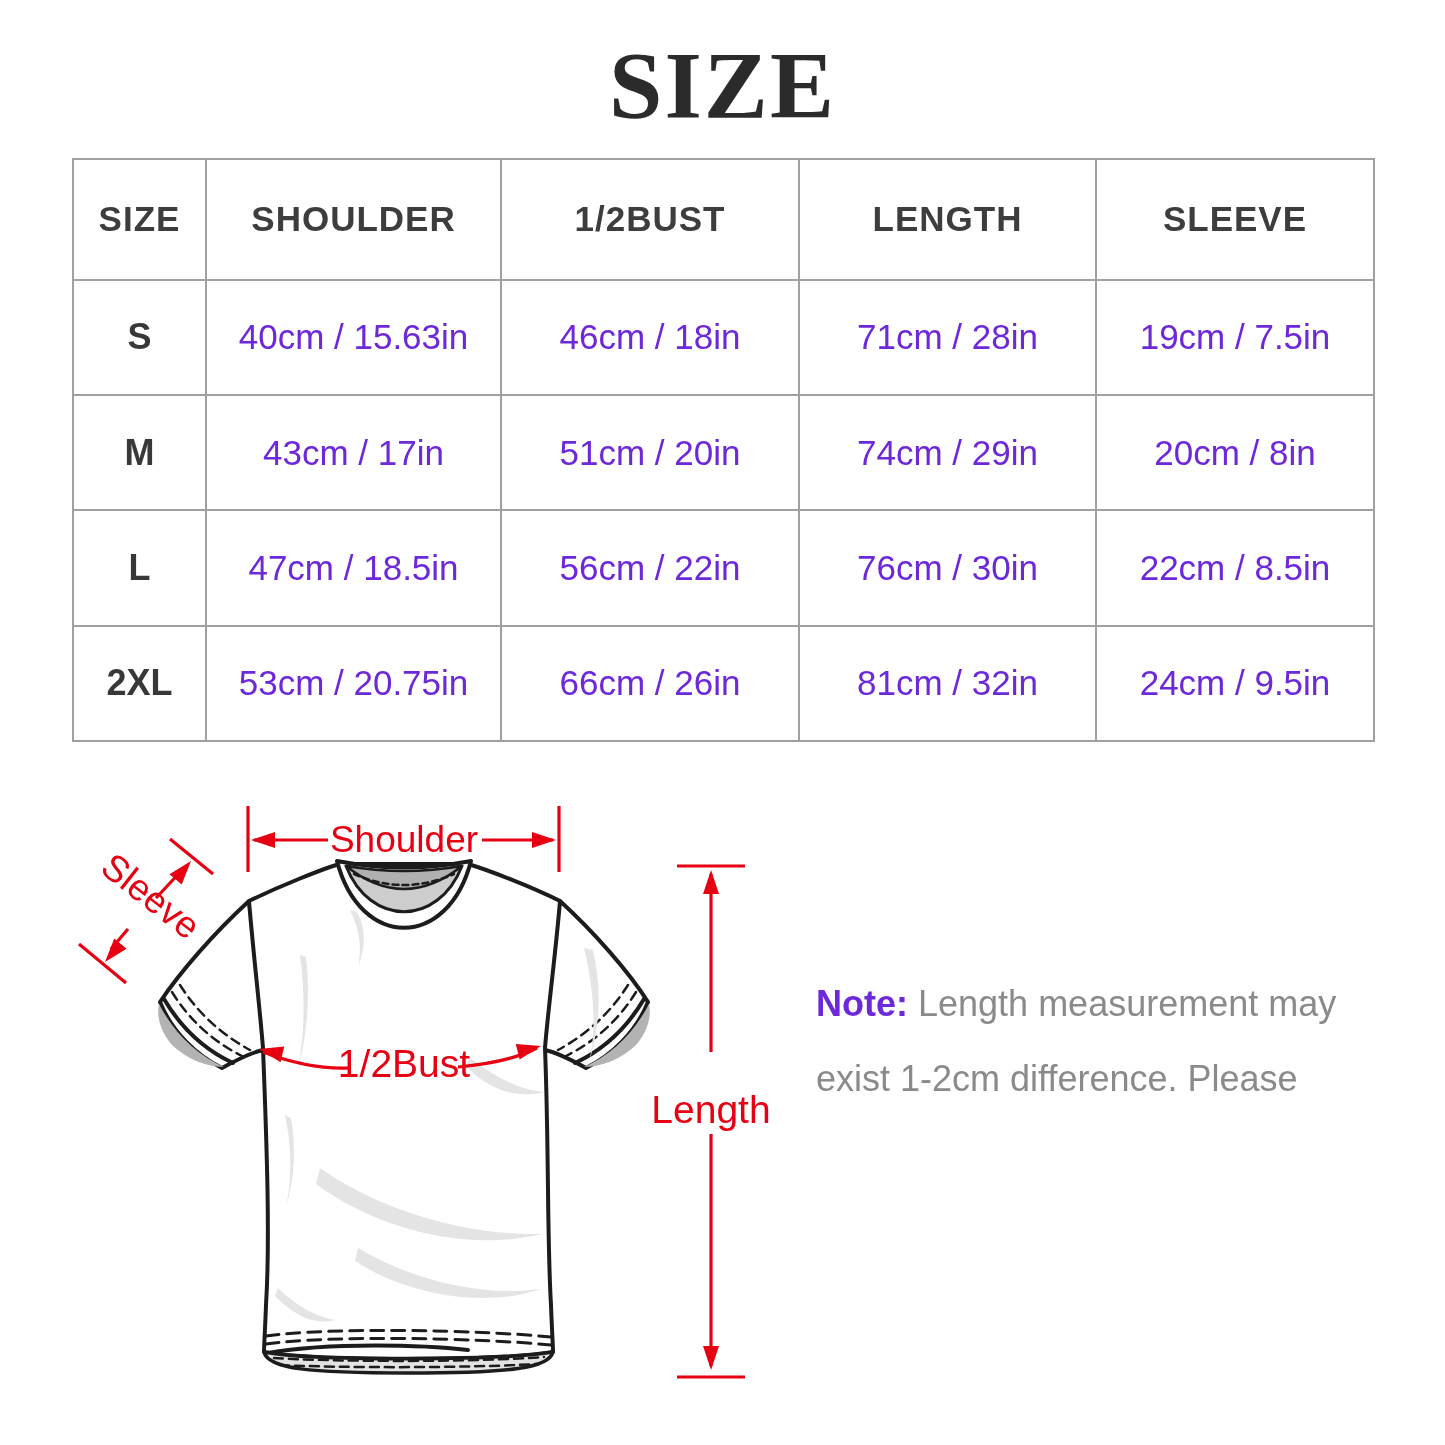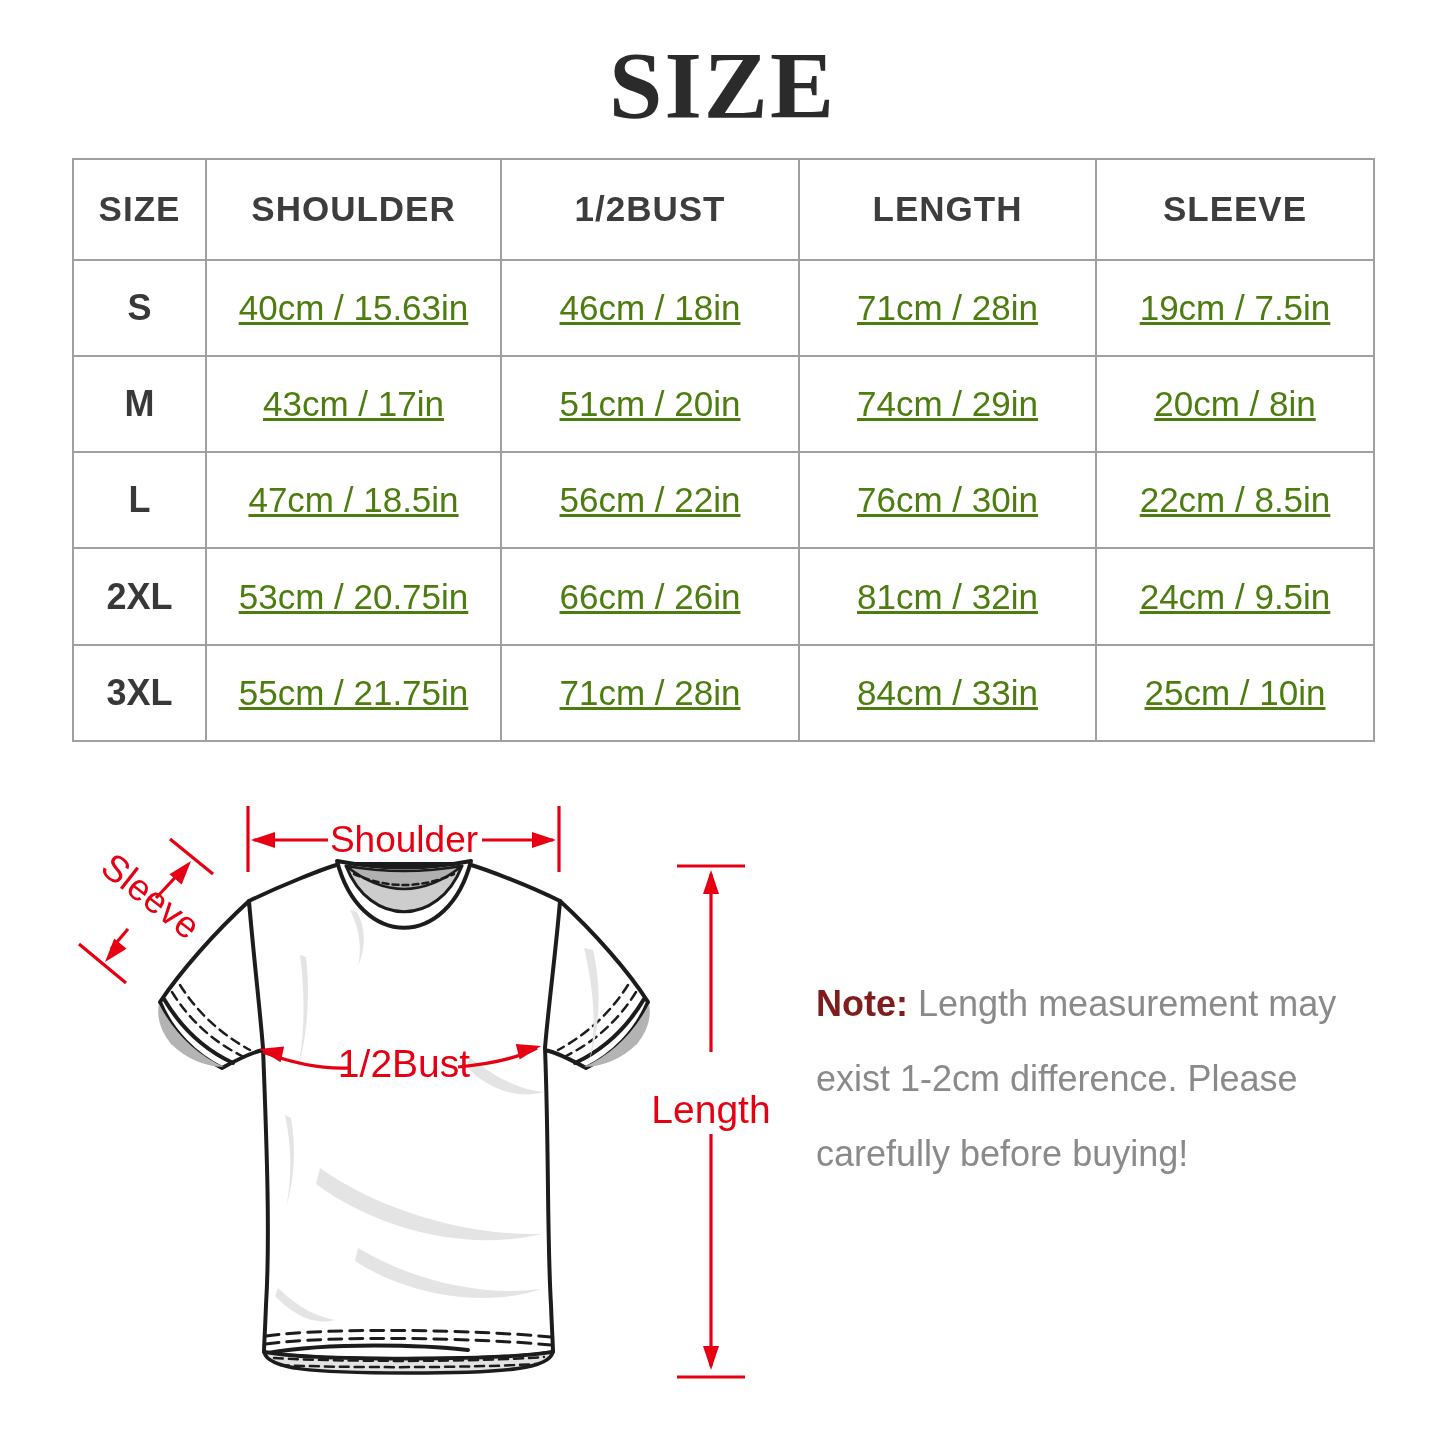--- a/index.html
+++ b/index.html
@@ -15,30 +15,30 @@
     position:absolute;left:72px;top:158px;width:1301px;height:584px;
     border-collapse:collapse;table-layout:fixed;
   }
   table.size-table th, table.size-table td{
     border:2px solid #a0a0a0;text-align:center;vertical-align:middle;padding:0;
   }
   table.size-table th{
     font-size:35px;font-weight:bold;color:#3d3d3d;letter-spacing:1px;height:65px;
   }
   td.cell-size{font-size:36px;font-weight:bold;color:#383838;}
-  td.cell-val{font-size:35px;font-weight:normal;color:#4d7c0f;text-decoration:underline;}
+  td.cell-val{font-size:35px;font-weight:normal;color:#6d28d9;}
   table.size-table tr{height:64px;}
 
   .diagram{position:absolute;left:0;top:745px;width:1445px;height:700px;}
 
   .note{
     position:absolute;left:816px;top:966px;width:570px;
     font-size:36px;line-height:75px;color:#8a8a8a;
   }
-  .note .note-label{font-weight:bold;color:#7f1d1d;}
+  .note .note-label{font-weight:bold;color:#6d28d9;}
   .note div{white-space:nowrap;}
 
   .red-label{fill:#e60012;font-family:"Liberation Sans",sans-serif;}
 </style>
 </head>
 <body>
 
 <div class="page-title">SIZE</div>
 
 <table class="size-table">
@@ -78,27 +78,20 @@
     <td class="cell-val">76cm / 30in</td>
     <td class="cell-val">22cm / 8.5in</td>
   </tr>
   <tr>
     <td class="cell-size">2XL</td>
     <td class="cell-val">53cm / 20.75in</td>
     <td class="cell-val">66cm / 26in</td>
     <td class="cell-val">81cm / 32in</td>
     <td class="cell-val">24cm / 9.5in</td>
   </tr>
-  <tr>
-    <td class="cell-size">3XL</td>
-    <td class="cell-val">55cm / 21.75in</td>
-    <td class="cell-val">71cm / 28in</td>
-    <td class="cell-val">84cm / 33in</td>
-    <td class="cell-val">25cm / 10in</td>
-  </tr>
 </tbody>
   </table>
 
 <div class="diagram">
 <svg width="1445" height="700" viewBox="0 745 1445 700" xmlns="http://www.w3.org/2000/svg">
 
   <g stroke-linejoin="round" stroke-linecap="round">
 
     <path d="M249,901 C215,932 180,972 160,1002 C172,1032 196,1055 222,1068 C240,1058 254,1052 263,1050 L263,985 C258,955 252,925 249,901 Z" fill="#ffffff" stroke="#1c1c1c" stroke-width="4"></path>
     <path d="M159,1004 Q182,1048 224,1067 Q194,1066 171,1044 Q155,1024 159,1004 Z" fill="#b3b3b3" stroke="none"></path>
@@ -198,14 +191,13 @@
           </g>
       <text class="red-label" x="711" y="1123" font-size="39" text-anchor="middle" stroke="none">Length</text>
     </g>
   </g>
 </svg>
 </div>
 
 <div class="note">
   <div><span class="note-label">Note:</span> <span>Length measurement may</span></div>
   <div>exist 1-2cm difference. Please</div>
-  <div>carefully before buying!</div>
 </div>
 
 </body></html>

